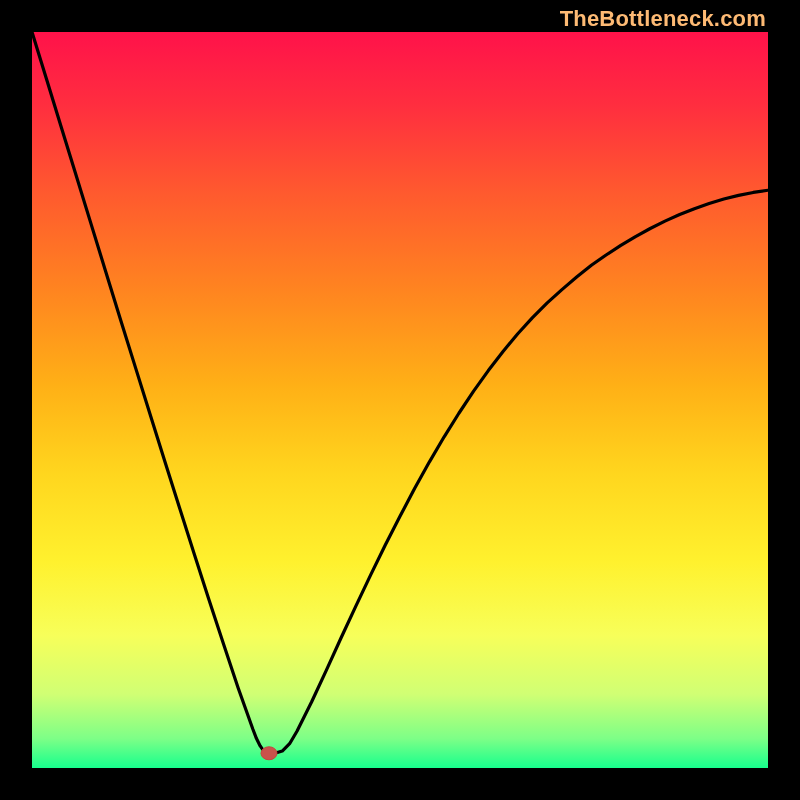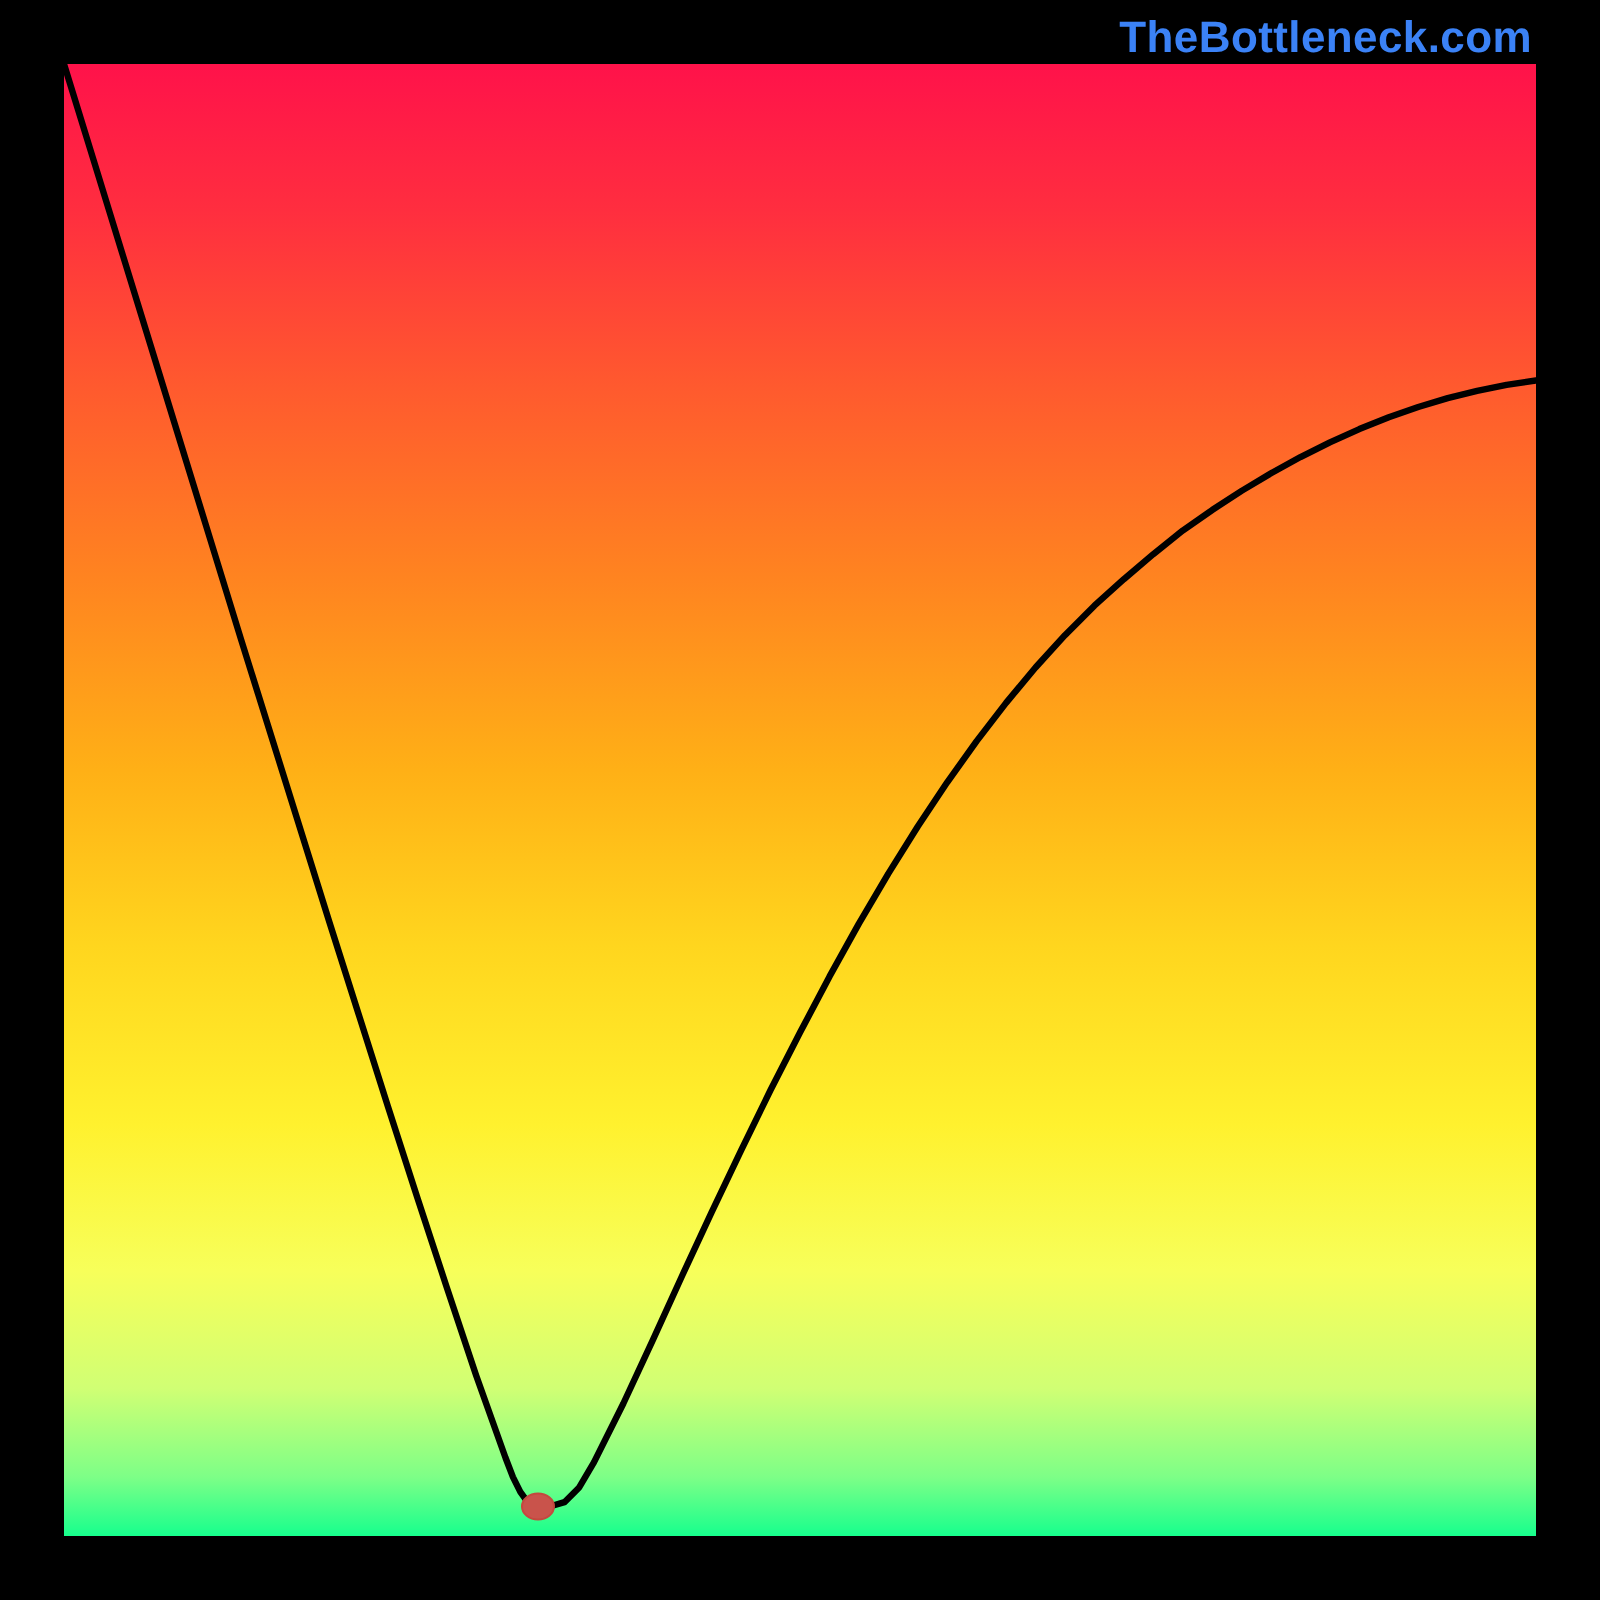--- a/index.html
+++ b/index.html
@@ -23,21 +23,21 @@
     position: absolute;
     left: 0;
     top: 0;
     width: 736px;
     height: 736px;
   }
   .watermark {
     position: absolute;
     top: 6px;
     right: 34px;
-    color: #3b82f6;
+    color: #fdba74;
     font-size: 22px;
     font-weight: 600;
     letter-spacing: 0.2px;
     z-index: 50;
   }
 </style>
 </head>
 <body>
 
 <div class="watermark">TheBottleneck.com</div>

